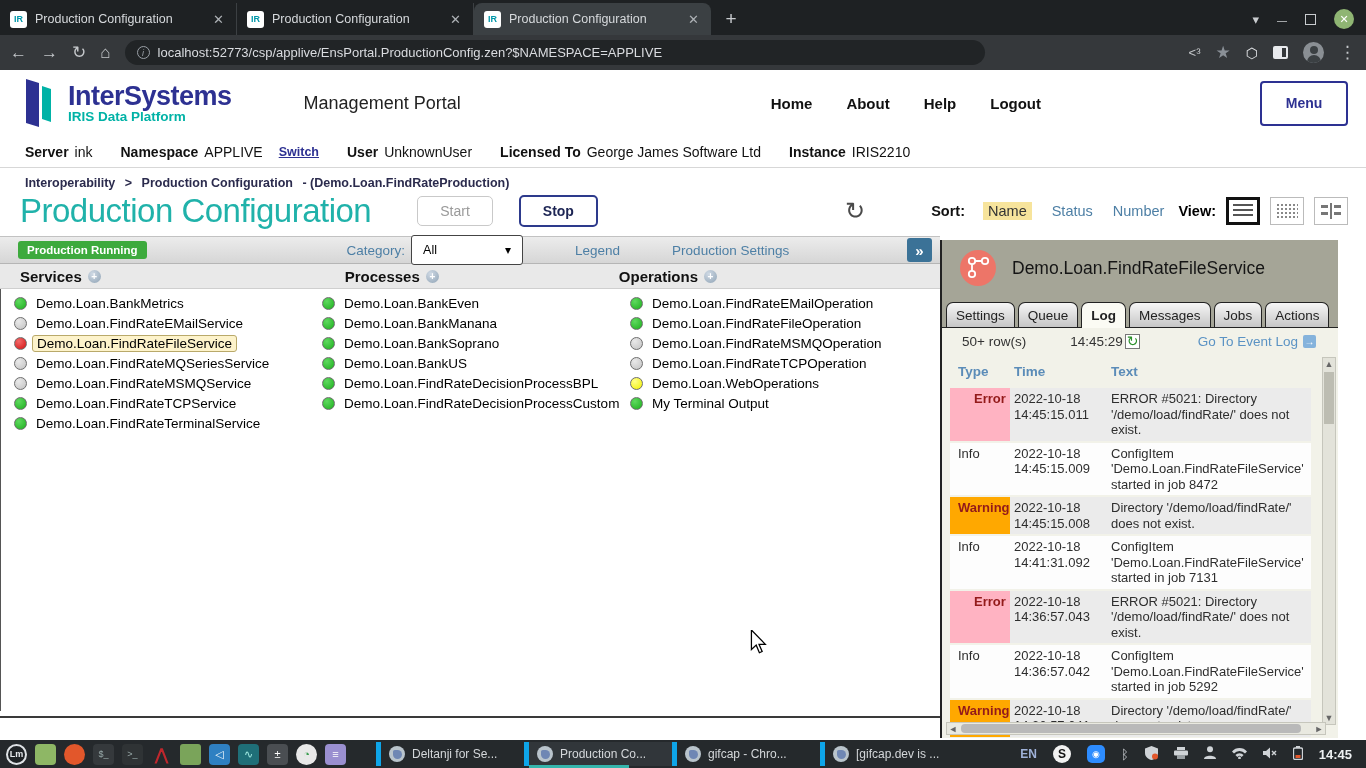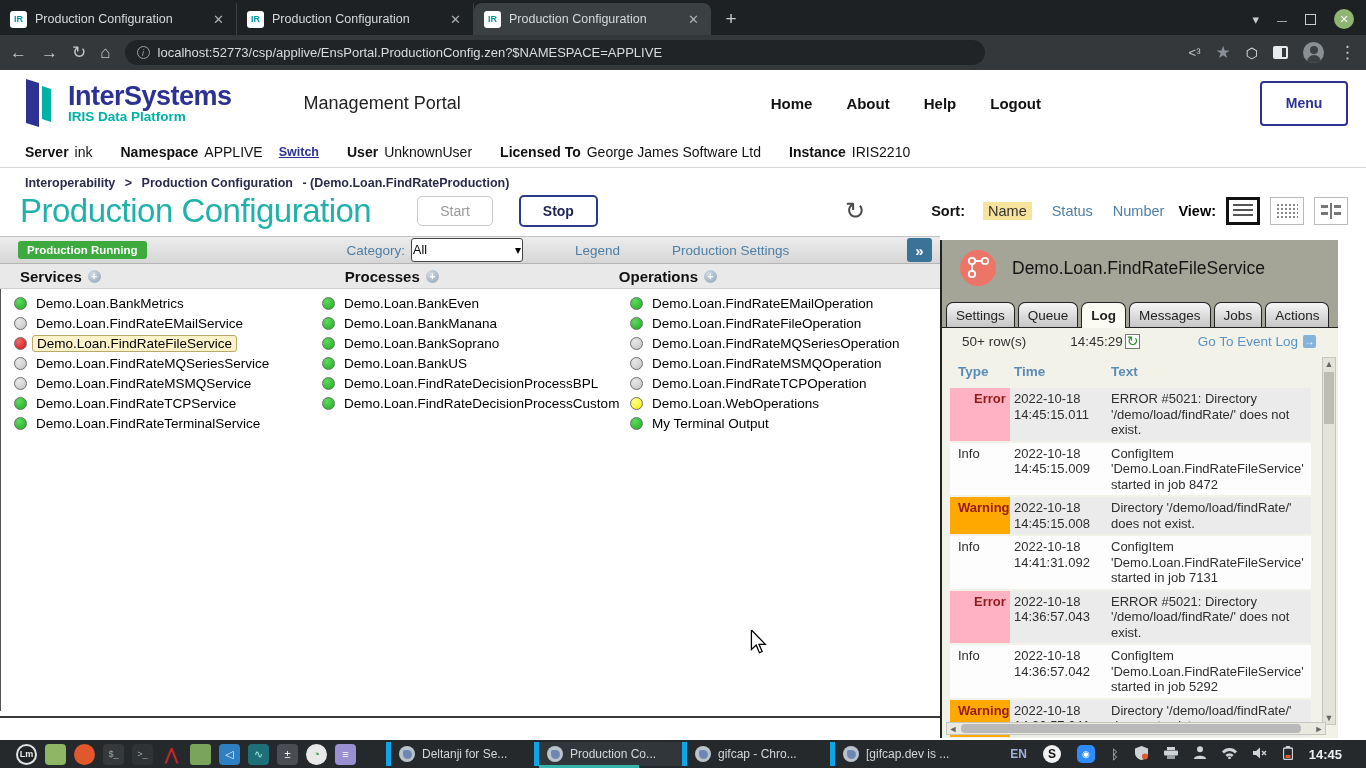--- a/index.html
+++ b/index.html
@@ -73,22 +73,22 @@
   .viewblk { display:flex; align-items:center; gap:10px; margin-left:14px; }
   .vicon { width:34px; height:28px; background:#fff; border:1px solid #bbb; display:flex; align-items:center; justify-content:center; }
   .vicon.selected { border:3px solid #111; }
   .vlines { width:20px; height:14px; background:repeating-linear-gradient(#555 0 2px, transparent 2px 5px); }
   .vdots { width:22px; height:16px; background-image:radial-gradient(#888 1px, transparent 1.2px); background-size:4px 4px; }
   
   .toolbar { width:940px; height:28px; background:linear-gradient(#ececec,#d6d6d6); border-top:1px solid #c2c2c2;
              border-bottom:1px solid #b5b5b5; display:flex; align-items:center; padding:0 8px 0 18px; font-size:13.5px; }
   .run-badge { background:#3daa3d; color:#fff; font-size:11.5px; font-weight:bold; padding:3px 9px; border-radius:3px; }
   .cat-lbl { color:#4d7fa5; margin-left:200px; }
-  .cat-sel { width:112px; height:24px; margin-left:6px; border:1px solid #444; border-radius:3px; background:#fff;
-             font-size:12.5px; display:flex; align-items:center; justify-content:space-between; padding:0 1px; }
+  .cat-sel { width:112px; height:30px; margin-left:6px; border:1px solid #444; border-radius:3px; background:#fff;
+             font-size:12.5px; display:flex; align-items:center; justify-content:space-between; padding:0 11px; }
   .cat-sel .car::before { content:"▾"; font-size:12px; }
   .tlink { color:#4d7fa5; margin-left:52px; }
   .expand-btn { margin-left:auto; width:25px; height:24px; background:#3b7297; color:#fff; border-radius:3px;
                 display:flex; align-items:center; justify-content:center; font-size:15px; font-weight:bold; }
   
   .colheads { width:940px; height:25px; display:flex; align-items:center; background:#e9e9e9;
               border-bottom:1px solid #cfcfcf; font-size:15px; font-weight:bold; color:#111; }
   .colheads .ch { display:flex; align-items:center; gap:6px; }
   .ch.s { margin-left:20px; } .ch.p { margin-left:244px; } .ch.o { margin-left:180px; }
   .addbtn { width:13px; height:13px; border-radius:50%; background:radial-gradient(circle at 35% 30%, #cfd9e4, #8fa3b5);
@@ -141,21 +141,21 @@
   .vscroll .down { bottom:0; } .vscroll .down::before{content:"▼";}
   .vscroll .thumb { position:absolute; left:1px; top:14px; width:10px; height:52px; background:#bdbdb2; }
   .hscroll { position:absolute; left:4px; bottom:3px; width:380px; height:13px; background:#e9e9e0; border:1px solid #c6c6bc; }
   .hscroll .arr { position:absolute; top:0; width:12px; height:100%; color:#666; font-size:9px; line-height:12px; text-align:center;}
   .hscroll .left {left:0;} .hscroll .left::before{content:"◄";}
   .hscroll .right {right:0;} .hscroll .right::before{content:"►";}
   .hscroll .thumb { position:absolute; left:14px; top:1px; height:9px; width:340px; background:#b9b9b9; border-radius:4px; }
   .bottomline { position:absolute; left:0; top:716px; width:941px; height:2px; background:#3a3a3a; }
   
   .taskbar { position:absolute; left:0; top:740px; width:1366px; height:28px; background:#25292c;
-             display:flex; align-items:center; padding:0 16px; gap:8px; }
+             display:flex; align-items:center; padding:0 6px; gap:8px; }
   .tb-ic { width:21px; height:21px; border-radius:4px; display:flex; align-items:center; justify-content:center;
            font-size:11px; color:#fff; flex:none; }
   .mint { border:2px solid #dfe3e6; border-radius:50%; background:#1f2326; color:#e6e9ec; font-size:9px; font-weight:bold;}
   .twin { background:#8eb765; } .tflame { background:#e2572b; border-radius:50%; }
   .tterm { background:#35393c; color:#9aa; font-size:9px; } .tterm2 { background:#2f3335; color:#9aa; font-size:9px;}
   .tred { background:transparent; color:#c0272d; font-size:16px; font-weight:bold; }
   .tfold { background:#7aa45a; border-radius:3px 3px 3px 3px; }
   .tcode { background:#2f80c2; } .twave { background:#1f6f78; color:#9fe8e0; }
   .tcalc { background:#4a4e52; } .tcomp { background:#e8e8e8; color:#3a9d4f; border-radius:50%; }
   .tnote { background:#9a8fd0; }
@@ -414,24 +414,20 @@
       <div class="svc-row">
         <span class="dot green"></span>
         <span class="svc-label">Demo.Loan.FindRateEMailOperation</span>
       </div>
 
       <div class="svc-row">
         <span class="dot green"></span>
         <span class="svc-label">Demo.Loan.FindRateFileOperation</span>
       </div>
 
-      <div class="svc-row">
-        <span class="dot grey"></span>
-        <span class="svc-label">Demo.Loan.FindRateMQSeriesOperation</span>
-      </div>
 
       <div class="svc-row">
         <span class="dot grey"></span>
         <span class="svc-label">Demo.Loan.FindRateMSMQOperation</span>
       </div>
 
       <div class="svc-row">
         <span class="dot grey"></span>
         <span class="svc-label">Demo.Loan.FindRateTCPOperation</span>
       </div>

